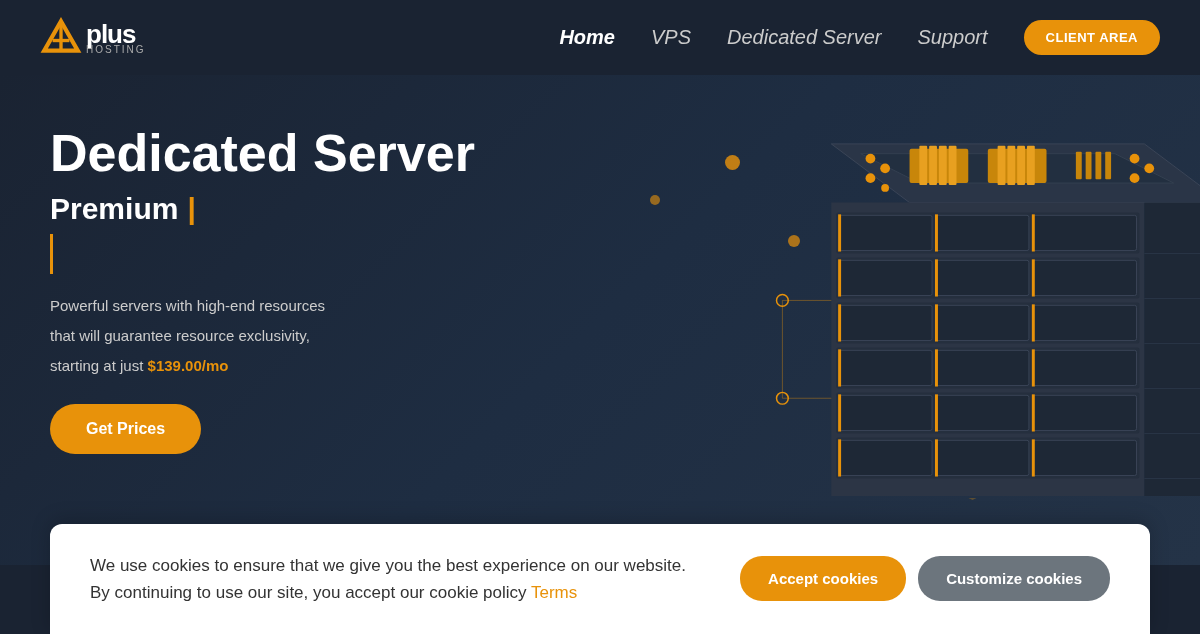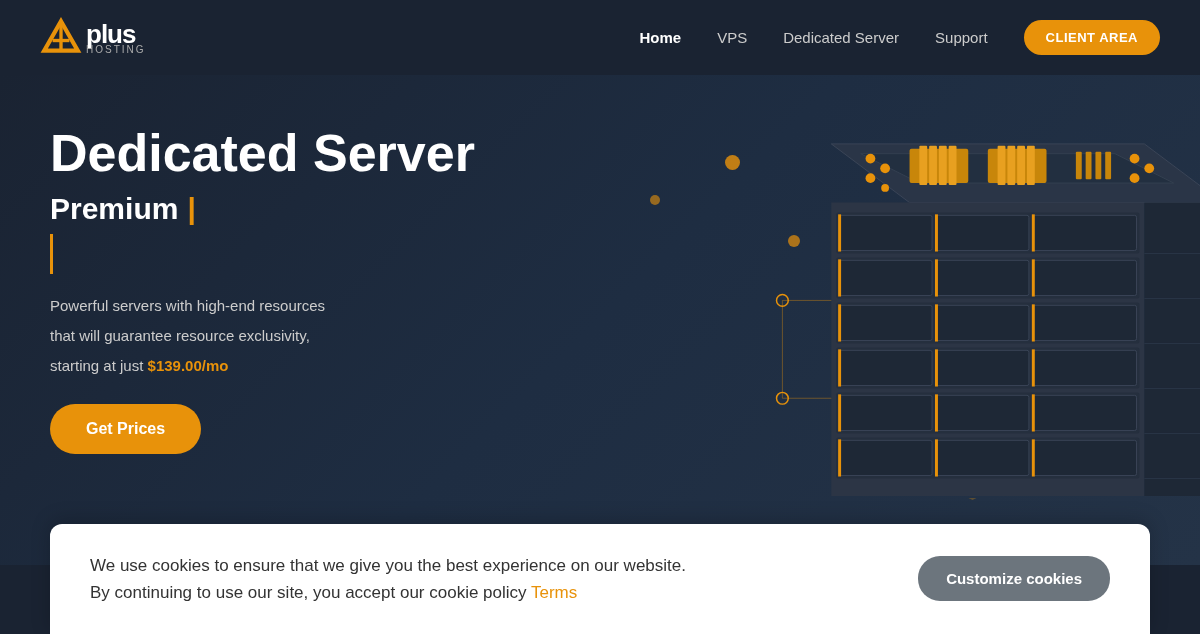--- a/index.html
+++ b/index.html
@@ -43,22 +43,23 @@
       margin-top: -2px;
     }
     .nav-links {
       display: flex;
       align-items: center;
       gap: 36px;
     }
     .nav-link {
       color: #ccc;
       text-decoration: none;
-      font-size: 15px;
-      cursor: pointer;
+      font-size: 20px;
+      cursor: pointer;
+      font-style: italic;
     }
     .nav-link.active {
       color: #fff;
       font-weight: bold;
     }
     .client-area-btn {
       background: #e8920a;
       color: #fff;
       border: none;
       border-radius: 20px;
@@ -349,15 +350,16 @@
     <button class="get-prices-btn">Get Prices</button>
   </div>
 </section>
 
 <div class="cookie-banner">
   <div class="cookie-text">
     <span>We use cookies to ensure that we give you the best experience on our website.</span><br>
     <span>By continuing to use our site, you accept our cookie policy </span><a href="#">Terms</a>
   </div>
   <div class="cookie-buttons">
+    <button class="accept-cookies-btn">Accept cookies</button>
     <button class="customize-cookies-btn">Customize cookies</button>
   </div>
 </div>
 
 </body></html>

